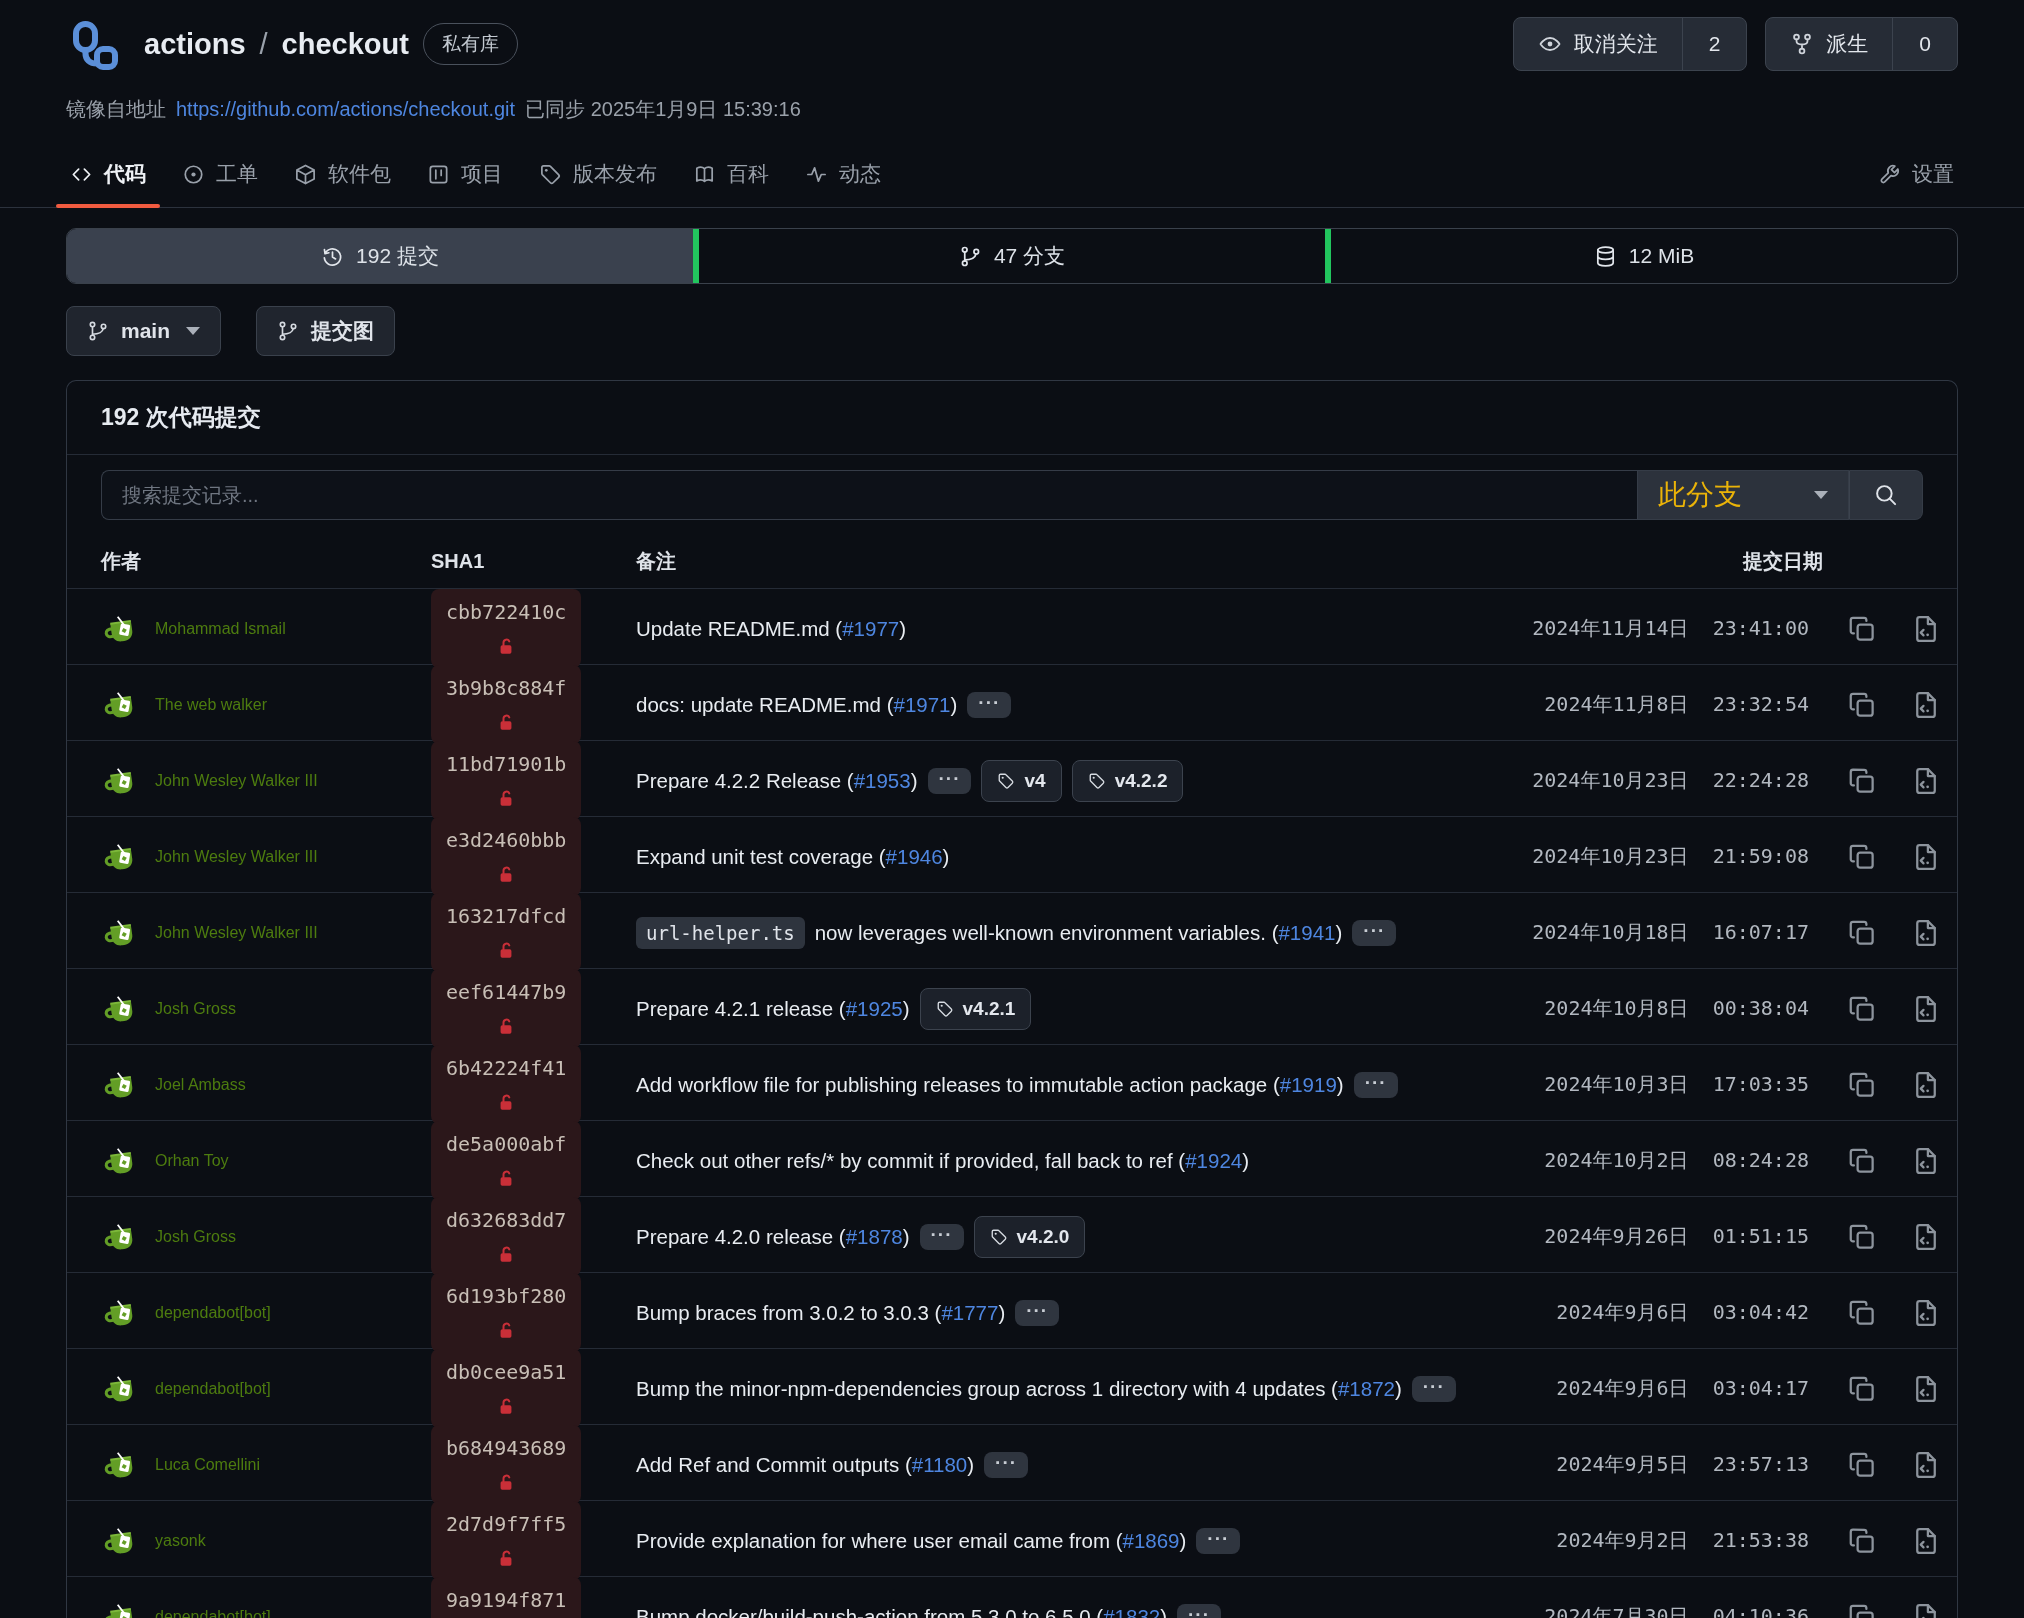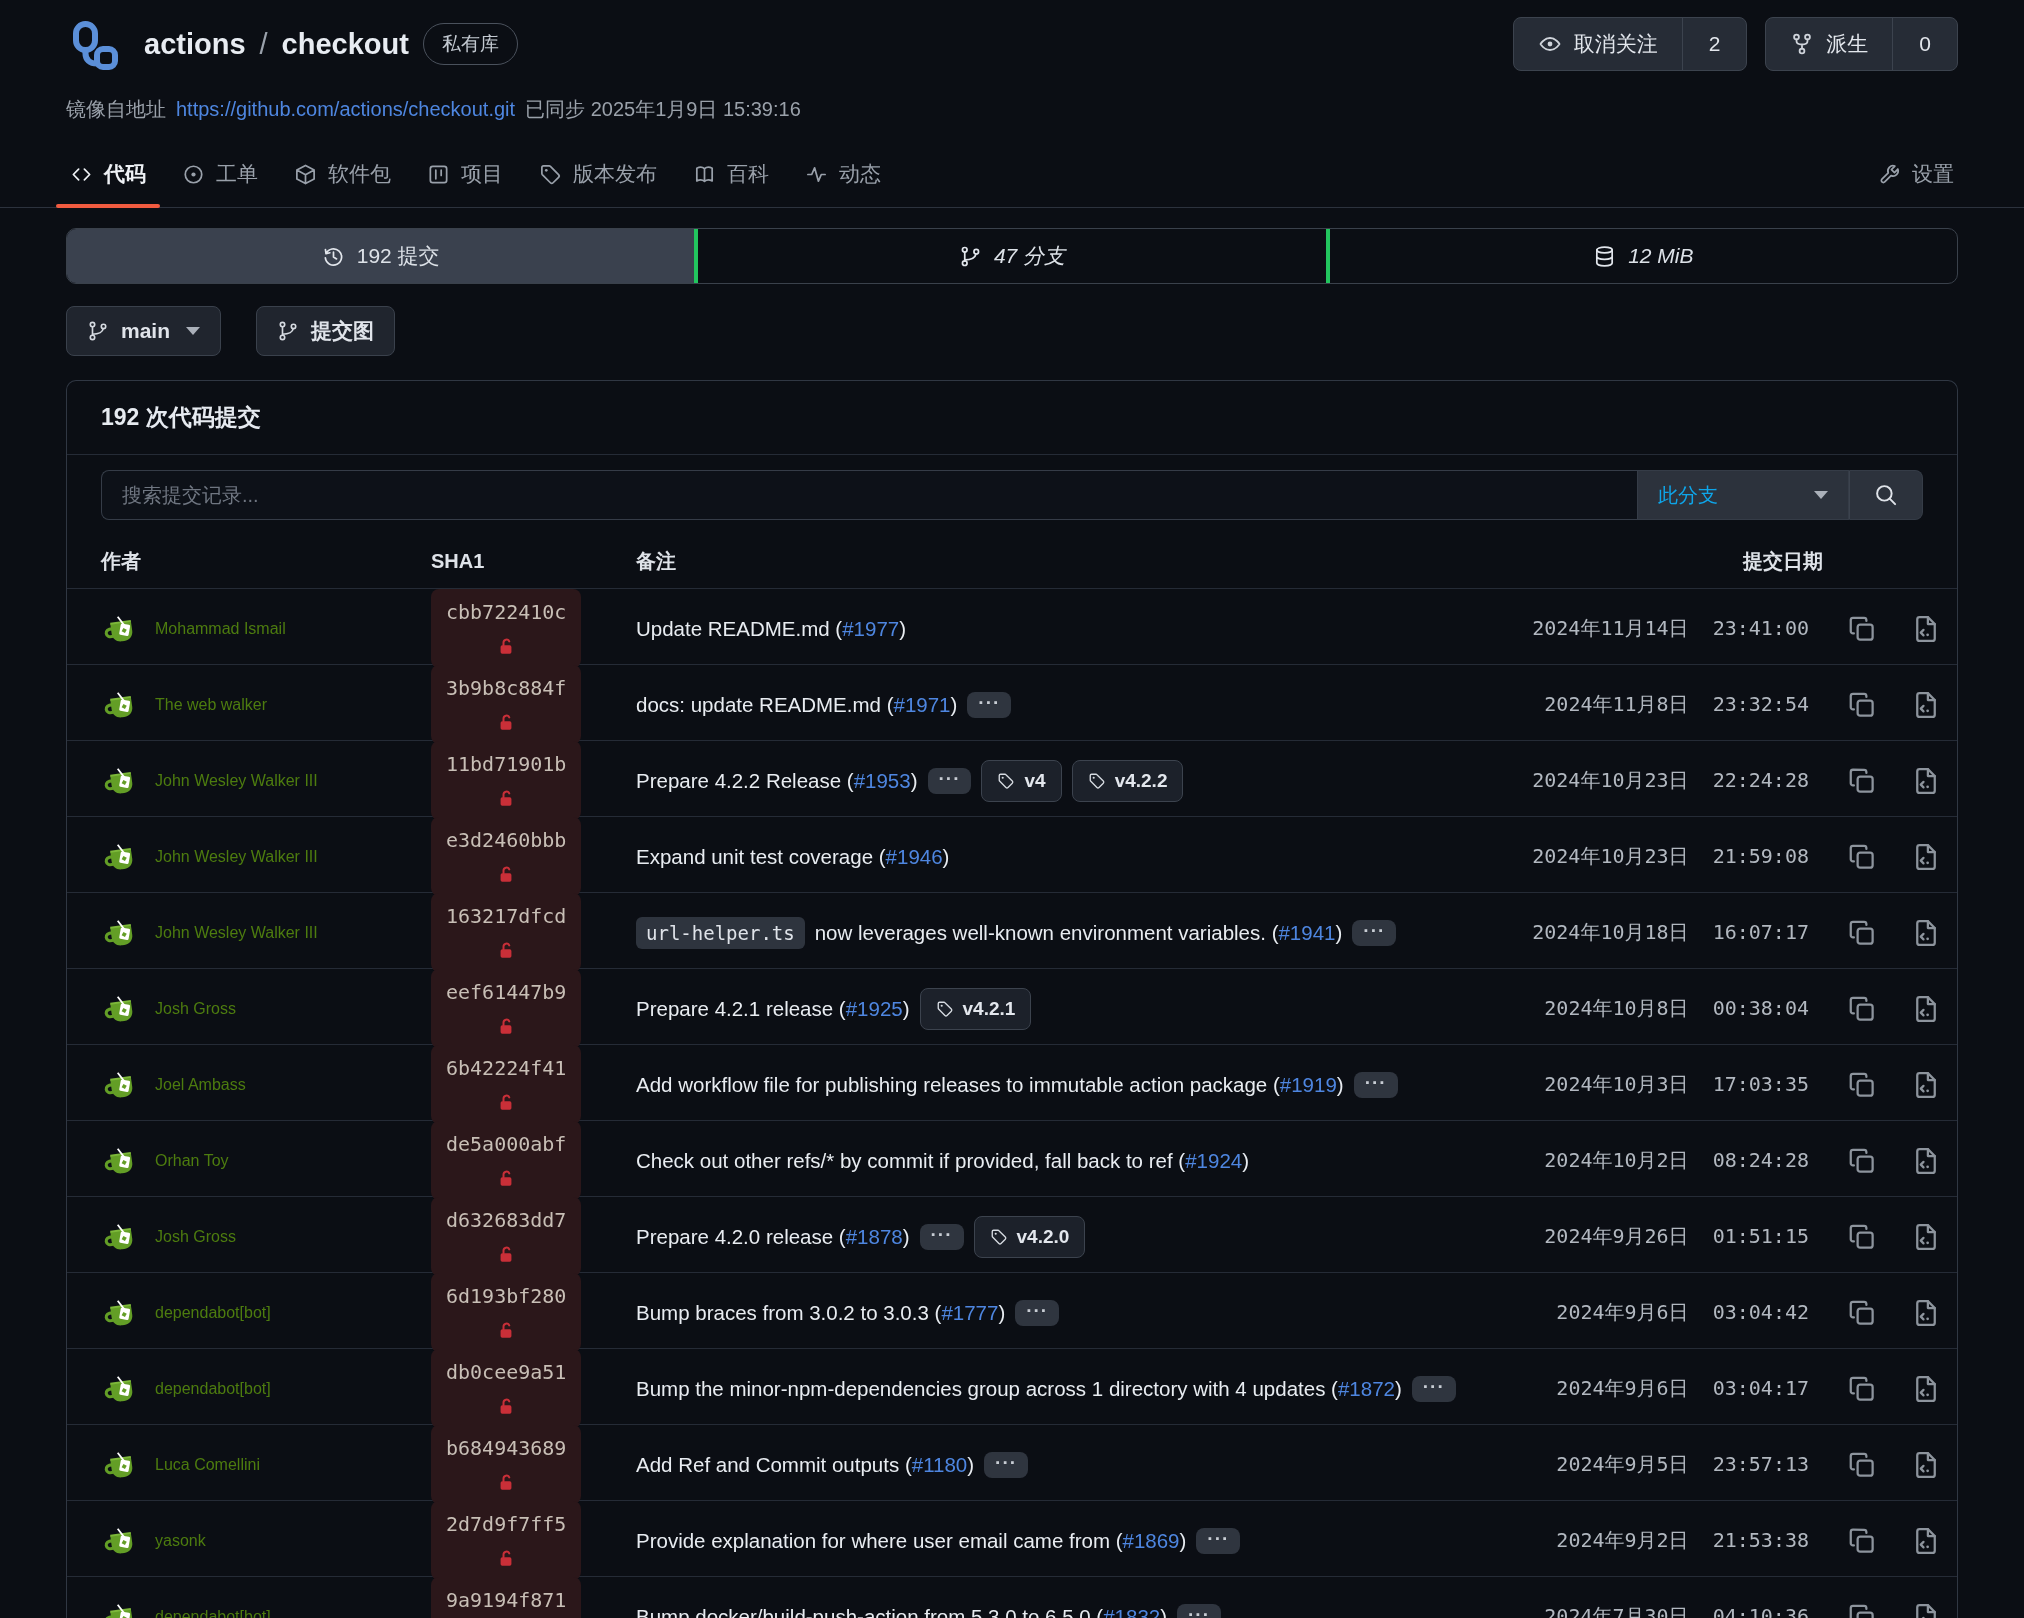--- a/index.html
+++ b/index.html
@@ -49,36 +49,36 @@
   .tab svg{width:23px;height:23px;}
   .tab.active{color:#eef1f5;font-weight:600;}
   .tab.active::after{content:"";position:absolute;left:4px;right:4px;bottom:-1px;height:4px;background:var(--accent-red);border-radius:2px;}
   .tab.settings{margin-left:auto;}
 
   
   .content{padding:0 66px;}
 
   .statsbar{margin-top:20px;display:flex;border:1px solid #3a414b;border-radius:10px;height:56px;overflow:hidden;}
   .seg{flex:1;display:flex;align-items:center;justify-content:center;gap:12px;font-size:21px;color:#dde2e8;cursor:pointer;}
-  .seg + .seg{border-left:4px solid #22c55e;font-style:italic;}
+  .seg + .seg{border-left:6px solid #22c55e;}
   .seg.active{background:var(--active-seg);}
   .seg svg{width:23px;height:23px;color:#e2e6ec;}
 
   .toolbar{margin-top:22px;display:flex;gap:35px;}
   .tb-btn{display:flex;align-items:center;gap:12px;height:50px;padding:0 20px;background:#20252e;border:1px solid #3a414c;border-radius:8px;font-size:21px;font-weight:600;color:#e0e4ea;cursor:pointer;}
   .tb-btn svg{width:22px;height:22px;color:#d6dbe1;}
   .caret{width:0;height:0;border-left:7px solid transparent;border-right:7px solid transparent;border-top:8px solid #aab0b9;margin-left:4px;}
 
   
   .panel{margin-top:24px;border:1px solid var(--panel-border);border-radius:10px;border-bottom:none;}
   .panel-title{padding:21px 34px;font-size:23px;font-weight:600;color:#e6eaf0;border-bottom:1px solid var(--row-border);}
   .search-row{display:flex;padding:15px 34px;}
   .search-input{flex:1;height:50px;background:#0d1118;border:1px solid #353c47;border-right:none;border-radius:8px 0 0 8px;padding:0 20px;font-size:20px;color:var(--txt);outline:none;font-family:inherit;}
   .search-input::placeholder{color:#6f7681;}
-  .search-scope{width:212px;background:#2c323c;border:1px solid #353c47;display:flex;align-items:center;justify-content:space-between;padding:0 20px;font-size:20px;color:#0ea5e9;cursor:pointer;}
+  .search-scope{width:212px;background:#2c323c;border:1px solid #353c47;display:flex;align-items:center;justify-content:space-between;padding:0 20px;font-size:28px;color:#eab308;cursor:pointer;}
   .search-go{width:74px;background:#2c323c;border:1px solid #353c47;border-left:1px solid #3c434e;border-radius:0 8px 8px 0;display:flex;align-items:center;justify-content:center;cursor:pointer;}
   .search-go svg{width:26px;height:26px;color:#dfe3e9;}
 
   .grid-row{display:grid;grid-template-columns:330px 205px 1fr 460px;align-items:center;padding:0 16px 0 34px;}
   .thead{height:54px;font-size:20px;font-weight:700;color:#dfe3e9;border-bottom:1px solid var(--row-border);}
   .thead .h-date{text-align:right;padding-right:118px;}
 
   .commit-row{height:76px;border-bottom:1px solid var(--row-border);}
   .c-author{display:flex;align-items:center;gap:16px;min-width:0;}
   .avatar{width:38px;height:38px;flex:none;}

